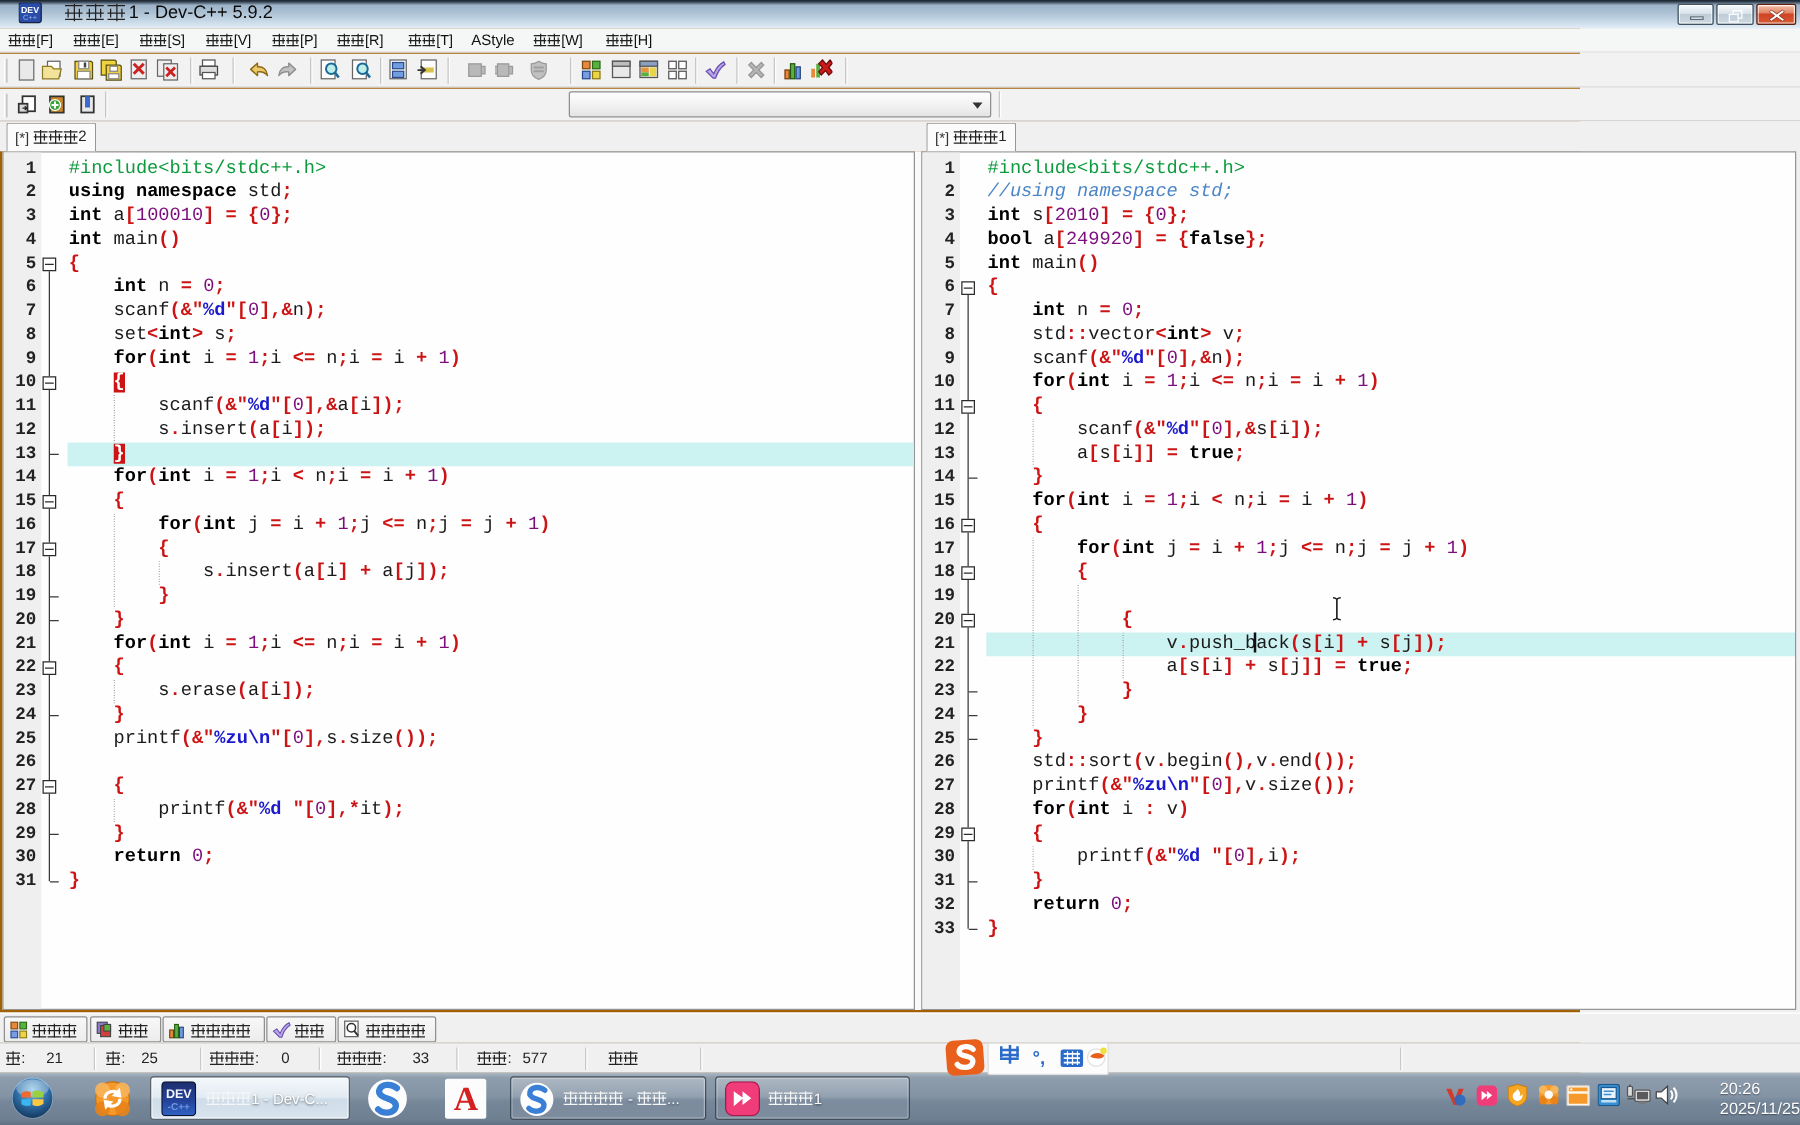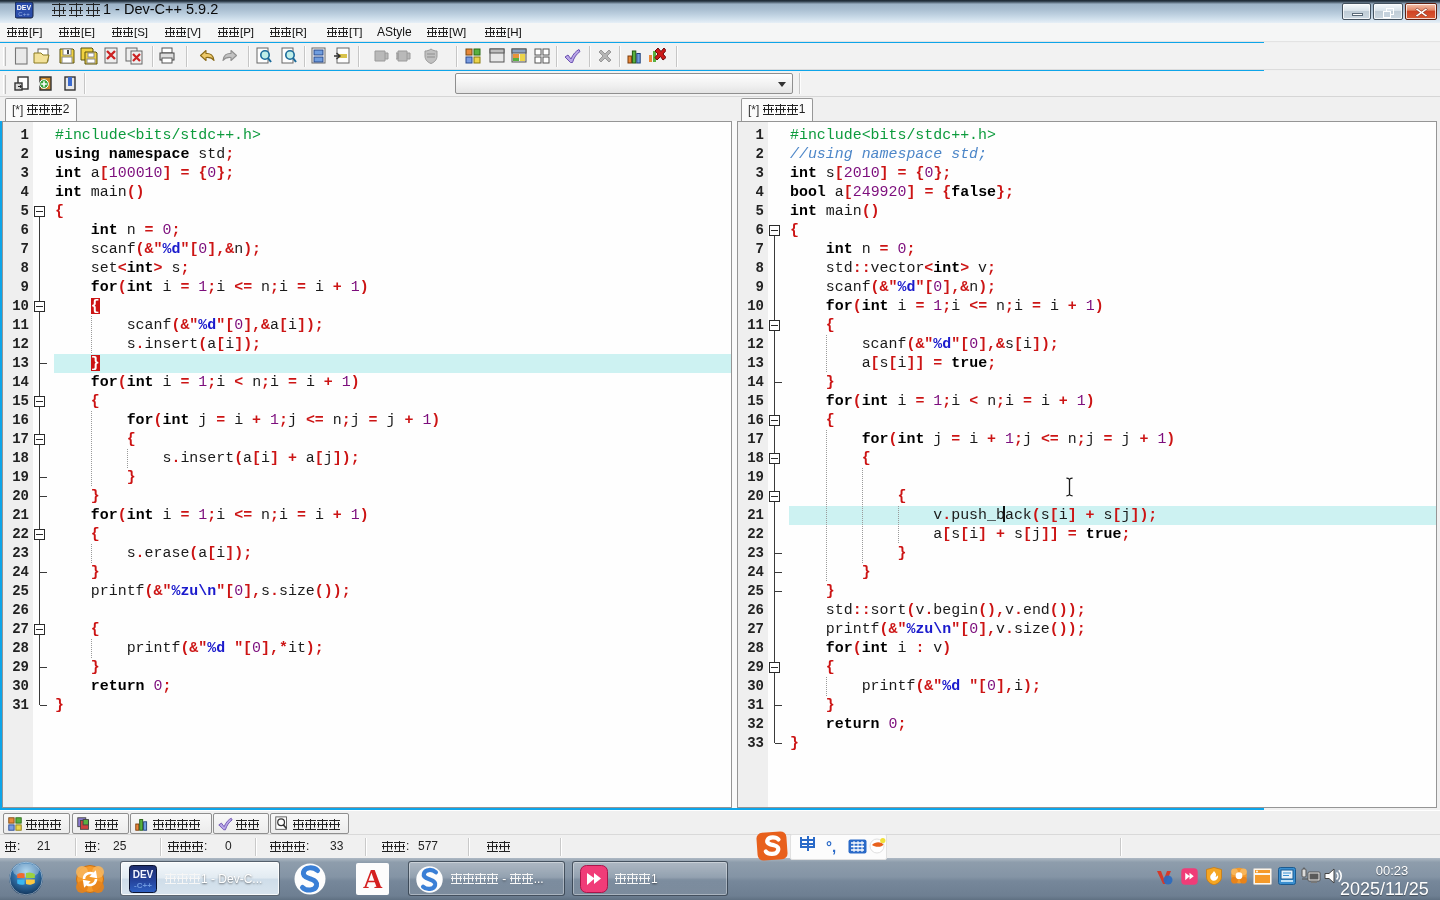--- a/index.html
+++ b/index.html
@@ -1,16 +1,16 @@
 <!DOCTYPE html>
 <html><head><meta charset="utf-8"><title>t</title><style>
 *{margin:0;padding:0;box-sizing:border-box}
 html,body{width:1440px;height:900px;overflow:hidden;font-family:"Liberation Sans",sans-serif;background:#f0f0f0}
 .abs{position:absolute}
-#win{position:absolute;left:0;top:0;width:1264px;height:858px;background:#0ea5e9}
+#win{position:absolute;left:0;top:0;width:1264px;height:858px;background:#a16207}
 #title{position:absolute;left:0;top:0;width:1440px;height:23px;
  background:linear-gradient(#18232e 0%,#31404e 6%,#9db3c7 18%,#a9bed1 40%,#bccfdf 62%,#d3e2ee 85%,#e6eff7 100%)}
 #title .txt{position:absolute;left:52px;top:3px;font-size:14.5px;color:#0a0a0a}
 .winbtn{position:absolute;top:3px;height:17px;border:1px solid #44525f;border-radius:2px;
  background:linear-gradient(#f6fafc 0%,#d9e3ea 45%,#bfccd6 50%,#cdd9e2 100%);box-shadow:inset 0 0 0 1px rgba(255,255,255,.75)}
 .winbtn.close{background:linear-gradient(#f4c3ae 0%,#e18868 40%,#cf4325 50%,#d95b35 100%);border-color:#5e1f10}
 #menubar{position:absolute;left:0;top:23px;width:1440px;height:19px;background:#f5f6f6;border-bottom:1px solid #e3e3e3}
 .mi{position:absolute;top:2px;font-size:12px;color:#111}
 #tb1{position:absolute;left:0;top:43px;width:1440px;height:27px;background:#f2f2f2;border-bottom:1px solid #dcdcdc}
 #tb2{position:absolute;left:0;top:71px;width:1440px;height:26px;background:#f2f2f2;border-bottom:1px solid #d6d6d6}
@@ -541,22 +541,22 @@
       <rect x="7" y="5" width="12" height="9" rx="1" fill="#e9e9e9" stroke="#555"></rect>
       <rect x="8.5" y="6.5" width="9" height="6" fill="#5a5a5a"></rect>
       <rect x="10" y="14" width="6" height="2" fill="#777"></rect>
       <rect x="1" y="2" width="4" height="8" rx="1" fill="#dcdcdc" stroke="#555"></rect>
       <path d="M3 2 V0.5 M1 12 h6" stroke="#555" stroke-width="1.2"></path>
     </svg>
 <svg class="abs" style="left:1324px;top:9px" width="19" height="18" viewBox="0 0 19 18">
       <path d="M1 6.5 h4 L10 2 V16 L5 11.5 h-4 Z" fill="#fdfdfd" stroke="#444" stroke-width="1"></path>
       <path d="M12.5 5.5 A5 5 0 0 1 12.5 12.5 M14.8 3.2 A8.2 8.2 0 0 1 14.8 14.8" fill="none" stroke="#fdfdfd" stroke-width="1.6"></path>
     </svg>
-<div class="abs" style="left:1352px;top:5px;width:80px;text-align:center;color:#fff;font-size:13px;text-shadow:0 1px 1px rgba(0,0,0,.4)">00:23</div>
-<div class="abs" style="left:1340px;top:21px;width:100px;text-align:left;color:#fff;font-size:18px;text-shadow:0 1px 1px rgba(0,0,0,.4)">2025/11/25</div>
+<div class="abs" style="left:1352px;top:5px;width:80px;text-align:center;color:#fff;font-size:13px;text-shadow:0 1px 1px rgba(0,0,0,.4)">20:26</div>
+<div class="abs" style="left:1340px;top:21px;width:100px;text-align:right;color:#fff;font-size:13px;text-shadow:0 1px 1px rgba(0,0,0,.4)">2025/11/25</div>
 </div>
 <div class="abs" style="left:790px;top:834px;width:97px;height:26px;background:#fcfcfc;border:1px solid #e0e0e0;border-radius:2px;z-index:30"></div>
 <svg class="abs" style="left:756px;top:831px;z-index:31" width="34" height="30" viewBox="0 0 34 30">
     <rect x="1" y="1" width="30" height="28" rx="6" fill="#e8601c" transform="rotate(-4 16 15)"></rect>
     <path d="M22.5 8.5 C20 5.5 13 5.5 11.5 9 C10 12.5 15 13.5 18 14.2 C21.5 15 23.5 17 21.5 20.5 C19.5 24 12 23.5 9.8 20.5" fill="none" stroke="#fff" stroke-width="4.2" stroke-linecap="round"></path>
   </svg>
 <div class="abs" style="left:800px;top:836px;z-index:31;font-size:17px;font-weight:bold;color:#2a6ac8">
     <span class="abs" style="width:15px;height:15px;display:inline-block;background:linear-gradient(#2a6ac8,#2a6ac8) 0 50%/100% 2px no-repeat,linear-gradient(#2a6ac8,#2a6ac8) 50% 0/2px 100% no-repeat,linear-gradient(#2a6ac8,#2a6ac8) 0 20%/2px 60% no-repeat,linear-gradient(#2a6ac8,#2a6ac8) 100% 20%/2px 60% no-repeat,linear-gradient(#2a6ac8,#2a6ac8) 0 20%/100% 2px no-repeat,linear-gradient(#2a6ac8,#2a6ac8) 0 80%/100% 2px no-repeat"></span>
   </div>
 <div class="abs" style="left:826px;top:838px;z-index:31;font-size:15px;font-weight:bold;color:#2a6ac8">°,</div>

